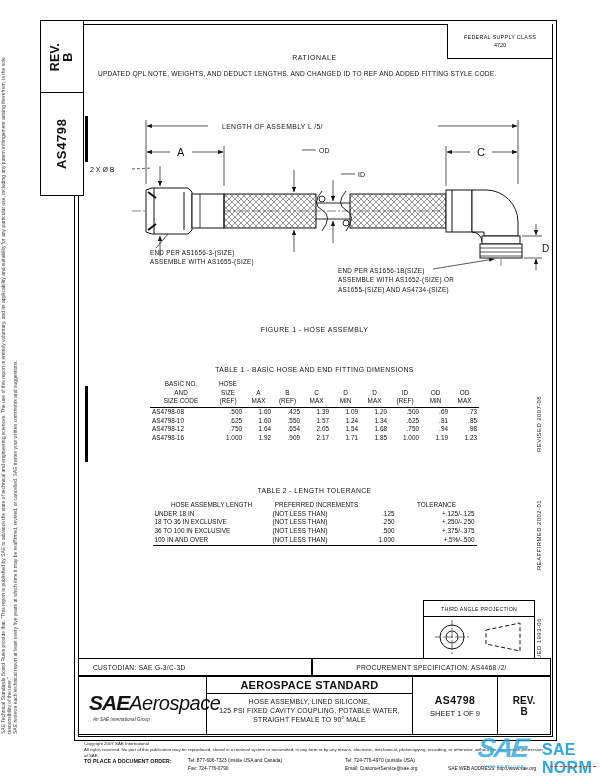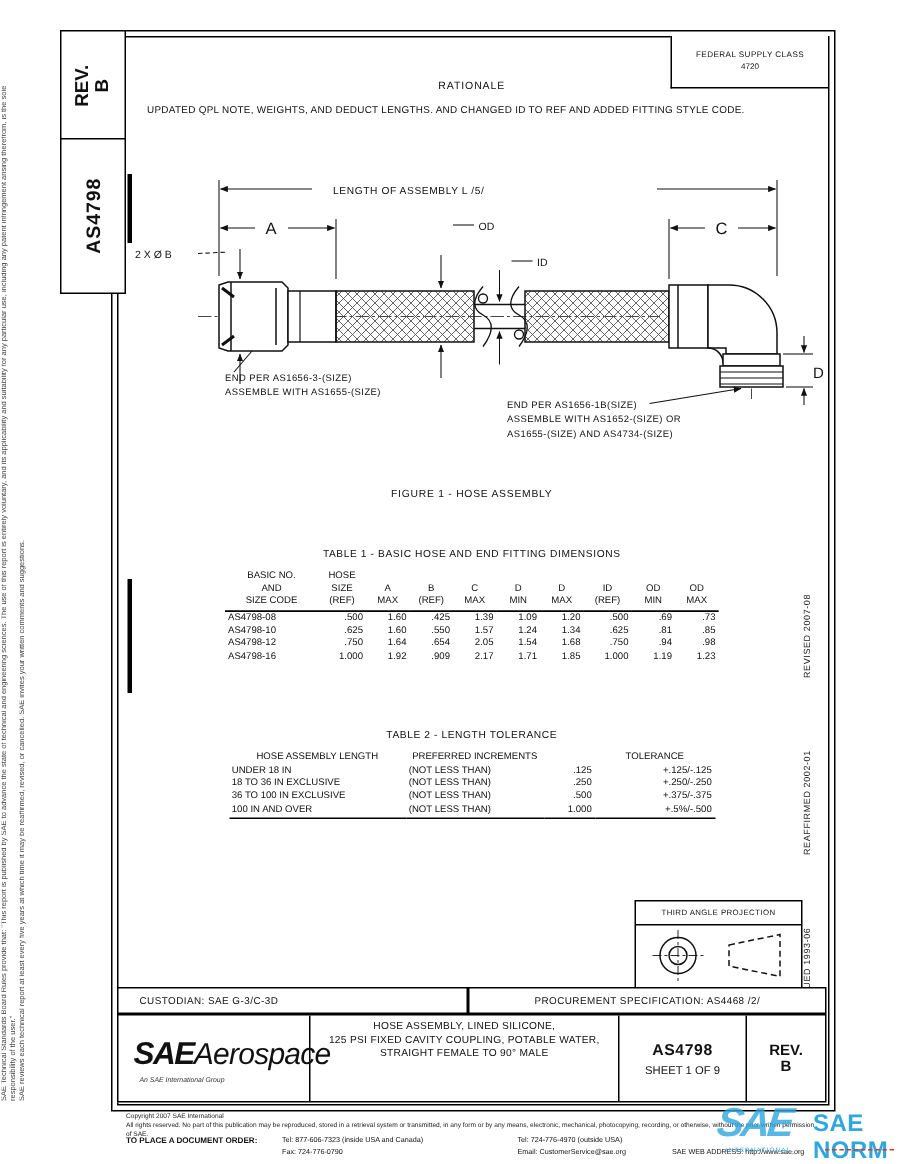--- a/index.html
+++ b/index.html
@@ -358,20 +358,21 @@
 </div>
 
 <div class="abs tb" style="left:78px;top:676px;width:473px;height:59px;box-sizing:border-box;">
   <div class="tb-cell" style="width:128px;position:relative;">
     <div style="position:absolute;left:10px;top:14px;white-space:nowrap;">
       <span style="font-size:21px;font-weight:bold;font-style:italic;letter-spacing:-1px;">SAE</span><span style="font-size:20px;font-style:italic;letter-spacing:-.5px;">Aerospace</span>
     </div>
     <div style="position:absolute;left:14px;top:40px;font-size:4.6px;font-style:italic;color:#333;">An SAE International Group</div>
   </div>
   <div class="tb-cell" style="width:206px;">
+    <div style="height:16px;border-bottom:1px solid #000;font-size:11px;font-weight:bold;text-align:center;line-height:16px;letter-spacing:.3px;">AEROSPACE STANDARD</div>
     <div class="pre center" style="font-size:6.8px;line-height:1.35;padding-top:3px;letter-spacing:.2px;">HOSE ASSEMBLY, LINED SILICONE,
 125 PSI  FIXED CAVITY COUPLING, POTABLE WATER,
 STRAIGHT FEMALE TO 90° MALE</div>
   </div>
   <div class="tb-cell" style="width:85px;display:flex;flex-direction:column;align-items:center;justify-content:center;gap:3px;">
     <div style="font-size:10.5px;font-weight:bold;letter-spacing:.4px;">AS4798</div>
     <div style="font-size:7.5px;">SHEET 1 OF 9</div>
   </div>
   <div class="tb-cell" style="flex:1;display:flex;flex-direction:column;align-items:center;justify-content:center;">
     <div style="font-size:10px;font-weight:bold;">REV.</div>

